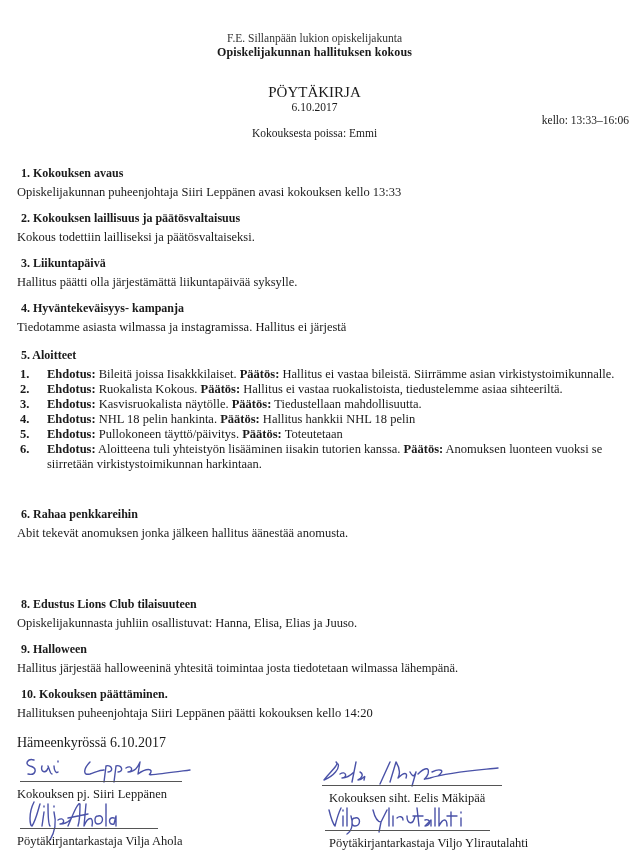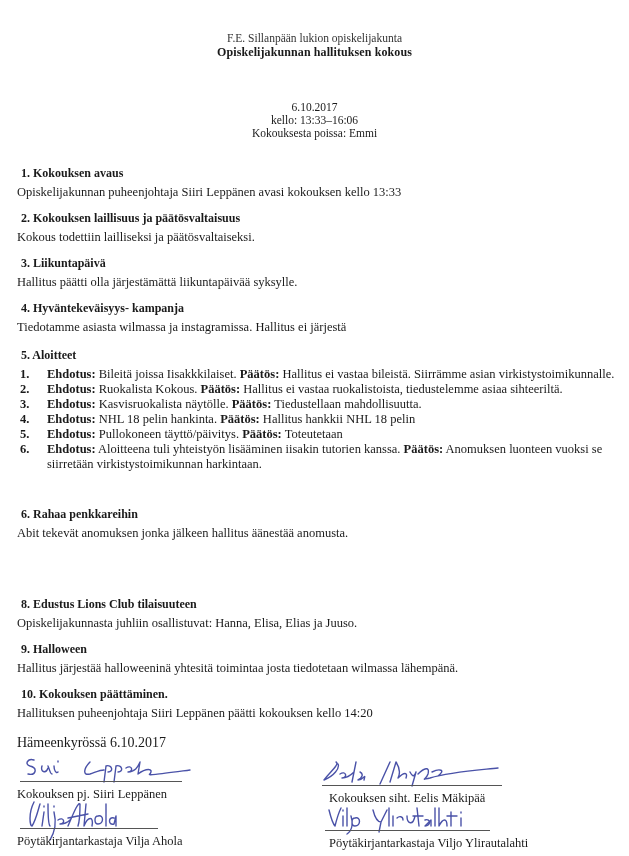--- a/index.html
+++ b/index.html
@@ -9,21 +9,21 @@
       color: #1a1a1a;
       font-family: "Liberation Serif", "DejaVu Serif", serif;
       position: relative;
     }
     .page { position: absolute; left: 0; top: 0; width: 542px; height: 856px; }
     .center { position: absolute; left: 0; width: 629px; text-align: center; }
     .org { top: 32px; font-size: 11.5px; color: #333; }
     .title { top: 45px; font-size: 12px; font-weight: bold; letter-spacing: 0.1px; }
     .ptk { top: 84px; font-size: 15px; }
     .date { top: 101px; font-size: 11.5px; }
-    .time { top: 114px; font-size: 11.5px; }
+    .time { top: 114px; font-size: 11.5px; text-align: right; }
     .absent { top: 127px; font-size: 11.5px; }
 
     .sec { position: absolute; left: 17px; width: 600px; }
     .sec h2 { margin: 4px; font-size: 12px; font-weight: bold; line-height: 16px; }
     .sec p { margin: 0; font-size: 12.5px; line-height: 15px; }
 
     .s1 { top: 161px; }
     .s2 { top: 206px; }
     .s3 { top: 251px; }
     .s4 { top: 296px; }
@@ -46,20 +46,21 @@
     svg.sig { position: absolute; overflow: visible; }
     svg.sig path { fill: none; stroke: #4a52a8; stroke-width: 1.4; stroke-linecap: round; stroke-linejoin: round; }
   </style>
 </head>
 <body>
 
 <div class="page">
 
   <div class="center org">F.E. Sillanpään lukion opiskelijakunta</div>
   <div class="center title">Opiskelijakunnan hallituksen kokous</div>
+  <div class="center ptk">PÖYTÄKIRJA</div>
   <div class="center date">6.10.2017</div>
   <div class="center time">kello: 13:33–16:06</div>
   <div class="center absent">Kokouksesta poissa: Emmi</div>
 
   <div class="sec s1">
     <h2>1. Kokouksen avaus</h2>
     <p>Opiskelijakunnan puheenjohtaja Siiri Leppänen avasi kokouksen kello 13:33</p>
   </div>
   <div class="sec s2">
     <h2>2.  Kokouksen laillisuus ja päätösvaltaisuus</h2>

